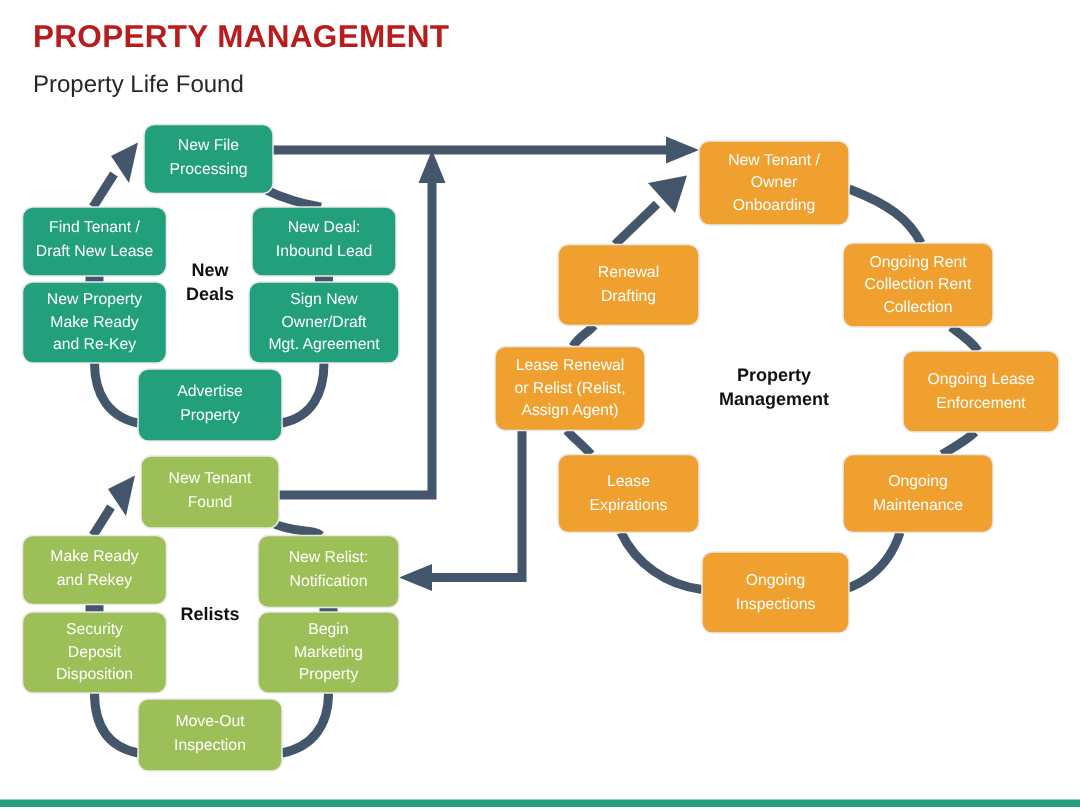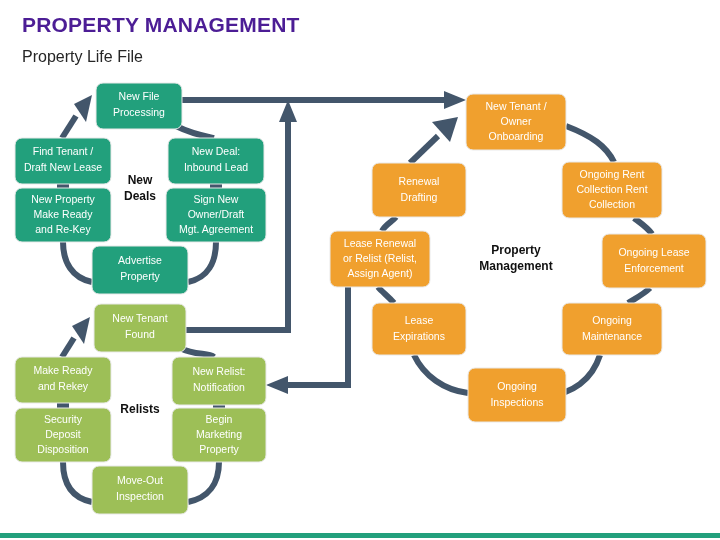--- a/index.html
+++ b/index.html
@@ -21,21 +21,21 @@
     height: 540px;
     background: #ffffff;
   }
   .title {
     position: absolute;
     left: 22px;
     top: 13px;
     font-size: 21px;
     font-weight: bold;
     letter-spacing: 0.2px;
-    color: #4c1d95;
+    color: #b91c1c;
     white-space: nowrap;
   }
   .subtitle {
     position: absolute;
     left: 22px;
     top: 48px;
     font-size: 16px;
     font-weight: normal;
     color: #262626;
     white-space: nowrap;
@@ -83,21 +83,21 @@
   .arrow-head {
     fill: #43566b;
   }
 </style>
 </head>
 <body>
 
 <div id="stage">
 
   <div class="title">PROPERTY MANAGEMENT</div>
-  <div class="subtitle">Property Life File</div>
+  <div class="subtitle">Property Life Found</div>
 
   <svg class="diagram" viewBox="0 0 720 540">
 
     <g>
 
       <path class="conn" d="M 63 242 C 63 262, 72 278, 92 282"></path>
       <path class="conn" d="M 216 242 C 216 262, 208 278, 188 282"></path>
       <path class="conn" d="M 176 126 C 192 134, 204 136, 214 138"></path>
       <rect class="arrow-head" x="57" y="182" width="12" height="8"></rect>
       <rect class="arrow-head" x="210" y="182" width="12" height="8"></rect>

